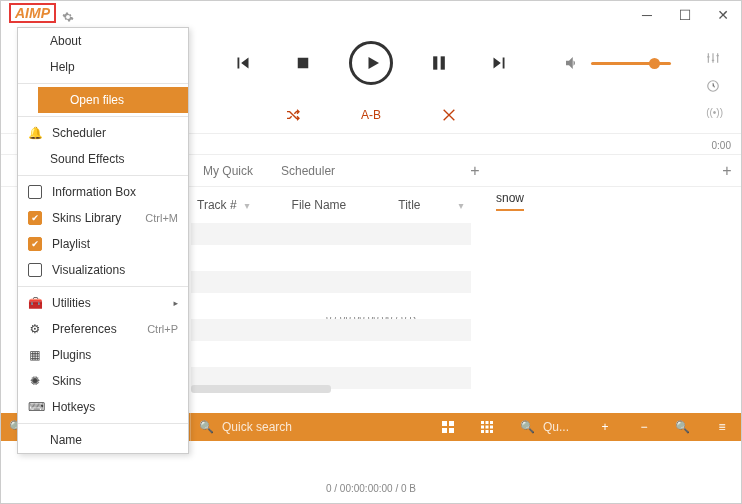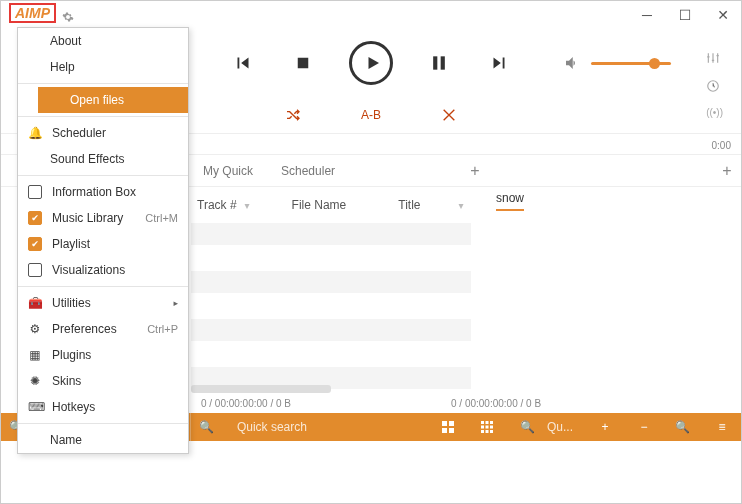--- a/index.html
+++ b/index.html
@@ -25,26 +25,26 @@
   .tab { padding: 0 14px; height: 32px; display: flex; align-items: center; color: #777; font-size: 12px; cursor: pointer; }
   .tabs-right { margin-left: auto; display: flex; }
   .plus { width: 28px; text-align: center; color: #888; }
   .columns-row { height: 36px; display: flex; align-items: center; padding-left: 196px; color: #555; font-size: 12px; gap: 12px; }
   .col { display: flex; align-items: center; gap: 8px; }
   .filter-ic { color: #bbb; font-size: 10px; }
   .list-area { height: 170px; padding-left: 190px; padding-right: 6px; position: relative; }
   .list-half { width: 280px; display: flex; flex-direction: column; gap: 2px; }
   .row-strip { height: 22px; background: #f4f4f4; }
   .scroll-h { position: absolute; left: 190px; bottom: 0; width: 140px; height: 8px; background: #ddd; border-radius: 3px; }
-  .status-row { height: 20px; display: flex; justify-content: center; gap: 160px; font-size: 10px; color: #888; align-items: center; }
+  .status-row { height: 20px; display: flex; justify-content: center; gap: 160px; font-size: 10px; color: #888; align-items: center; flex-direction: column; }
   .bottom-bar { height: 28px; background: #e28b2c; display: flex; align-items: center; color: #fff; font-size: 12px; }
   .bb-sec { display: flex; align-items: center; padding: 0 8px; gap: 8px; height: 100%; }
   .bb-divider { width: 1px; height: 100%; background: rgba(255,255,255,0.3); }
   .bb-search { flex: 0 0 150px; }
-  .bb-search input { background: transparent; border: none; color: #0f172a; font-size: 12px; width: 100px; outline: none; text-align: center; }
+  .bb-search input { background: transparent; border: none; color: #0f172a; font-size: 12px; width: 100px; outline: none; }
   .bb-search input::placeholder { color: rgba(255,255,255,0.8); }
   .bb-right { margin-left: auto; display: flex; align-items: center; }
   .bb-ic { width: 22px; text-align: center; }
 
   
   .menu { position: absolute; left: 16px; top: 26px; width: 172px; background: #fff; border: 1px solid #ccc; box-shadow: 2px 2px 6px rgba(0,0,0,0.15); z-index: 100; font-size: 12px; color: #333; }
   .menu-item { height: 26px; display: flex; align-items: center; padding: 0 10px; gap: 10px; cursor: pointer; }
   .menu-item.indent { padding-left: 32px; }
   .menu-item.hl { background: #e28b2c; color: #fff; margin-left: 20px; }
   .menu-sep { height: 1px; background: #e4e4e4; margin: 3px 0; }
@@ -274,21 +274,21 @@
   <div class="menu-item indent">
       <span>Sound Effects</span>
     </div>
   <div class="menu-sep"></div>
   <div class="menu-item">
       <span class="check"></span>
       <span>Information Box</span>
     </div>
   <div class="menu-item">
       <span class="check on">✔</span>
-      <span>Music Library</span>
+      <span>Skins Library</span>
       <span class="shortcut">Ctrl+M</span>
     </div>
   <div class="menu-item">
       <span class="check on">✔</span>
       <span>Playlist</span>
     </div>
   <div class="menu-item">
       <span class="check"></span>
       <span>Visualizations</span>
     </div>

